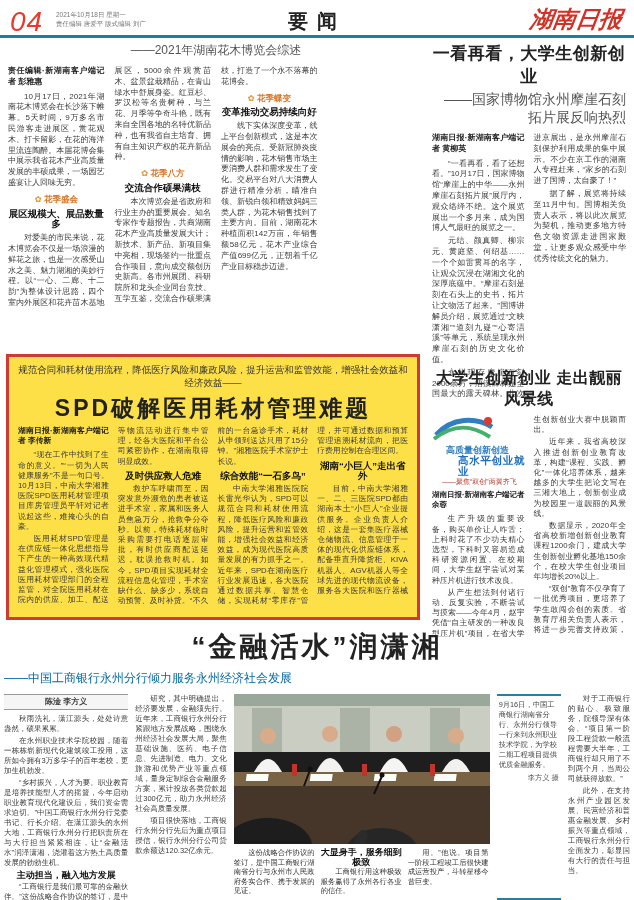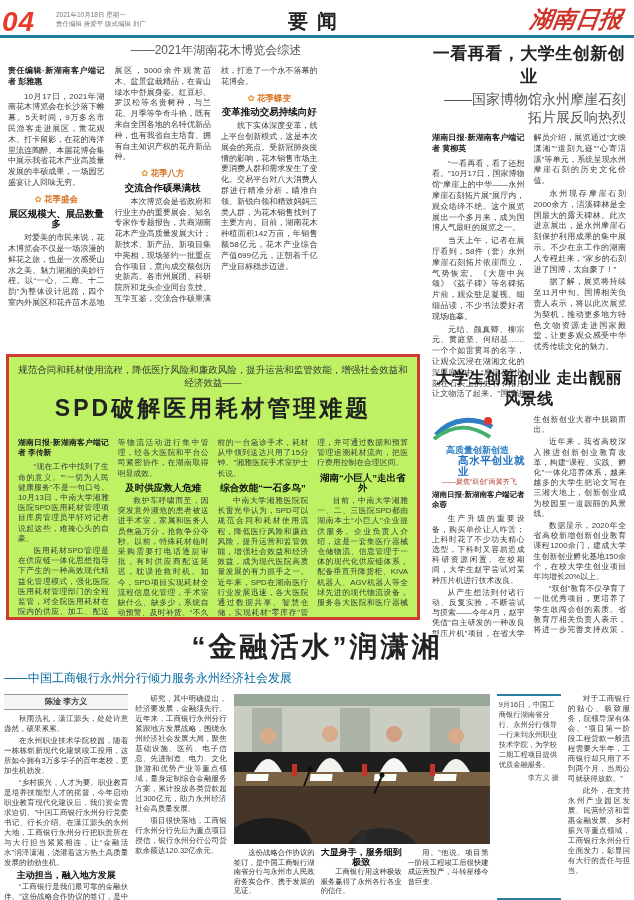--- a/index.html
+++ b/index.html
@@ -1,19 +1,19 @@
 <!DOCTYPE html>
 <html><head>
 <meta charset="utf-8">
 <style>
   html,body{margin:0;padding:0;background:#e9e9e9;}
   .page{position:relative;width:634px;height:900px;margin:0 auto;background:#fff;
         font-family:"Liberation Sans","DejaVu Sans",sans-serif;overflow:hidden;color:#333;}
   
-  .pageno{position:absolute;left:2px;top:6px;color:#e8392a;font-size:28px;font-weight:700;font-style:italic;letter-spacing:1px;}
+  .pageno{position:absolute;left:10px;top:6px;color:#e8392a;font-size:28px;font-weight:400;font-style:italic;letter-spacing:1px;}
   .hmeta{position:absolute;left:56px;top:11px;font-size:6.5px;color:#777;line-height:8.5px;}
   .section-title{position:absolute;left:0;right:0;top:8px;text-align:center;font-size:20px;font-weight:700;
         letter-spacing:9px;font-family:"Liberation Serif","DejaVu Serif",serif;color:#222;}
   .masthead{position:absolute;right:12px;top:4px;color:#cf3227;font-size:23px;font-weight:700;font-style:italic;
         font-family:"Liberation Serif","DejaVu Serif",serif;transform:skewX(-8deg);}
   .toprule{position:absolute;top:35px;left:0;width:634px;height:3px;background:#1b7f9c;}
   
   .body-sm{font-size:8px;line-height:10.8px;color:#3b3b3b;text-align:justify;}
   .body-sm p{margin:0 0 2px;text-indent:2em;}
   p.byline{font-weight:700;text-indent:0;color:#222;margin-bottom:4px;}
@@ -25,23 +25,23 @@
   .art-garden .title{text-align:center;font-size:29px;font-weight:900;letter-spacing:5px;color:#2d2d2d;margin:2px 0 3px;}
   .art-garden .subtitle{text-align:center;font-size:12px;color:#555;margin-bottom:7px;}
   .art-garden .cols{height:248px;column-count:4;column-gap:10px;column-fill:auto;overflow:hidden;}
   
   .art-museum{position:absolute;left:432px;top:42px;width:194px;height:322px;}
   .art-museum .title{text-align:center;font-size:17px;font-weight:900;letter-spacing:0.5px;color:#222;margin:0 0 3px;}
   .art-museum .subtitle{text-align:right;font-size:14px;color:#555;margin-bottom:6px;}
   .art-museum .cols{height:268px;column-count:2;column-gap:9px;column-fill:auto;overflow:hidden;}
   
   .art-spd{position:absolute;left:6px;top:354px;width:414px;height:266px;border:3px solid #cf3a32;
-        box-sizing:border-box;padding:6px 9px;background:#bef264;}
+        box-sizing:border-box;padding:6px 9px;background:#fde047;}
   .art-spd .kicker{text-align:center;font-size:9.5px;color:#333;margin:1px 0 3px;}
-  .art-spd .title{text-align:center;font-size:23px;font-weight:900;letter-spacing:3px;color:#222;margin:0 0 14px;}
+  .art-spd .title{text-align:center;font-size:23px;font-weight:900;letter-spacing:3px;color:#222;margin:0 0 2px;}
   .art-spd .cols{height:186px;column-count:4;column-gap:9px;column-fill:auto;overflow:hidden;font-size:7.8px;line-height:10.2px;}
   
   .art-innov{position:absolute;left:432px;top:368px;width:194px;height:252px;}
   .art-innov .title{text-align:center;font-size:16px;font-weight:900;color:#222;margin:0 0 5px;letter-spacing:0.5px;}
   .art-innov .cols{height:224px;column-count:2;column-gap:9px;column-fill:auto;overflow:hidden;font-size:7.8px;line-height:10.2px;}
   .logo-block{break-inside:avoid;margin-bottom:4px;text-indent:0;}
   .logo-line1{font-size:9px;font-weight:700;color:#2f7fc2;text-indent:0;margin:1px 0 0 14px;}
   .logo-line2{font-size:10.5px;font-weight:900;color:#1f6fbf;text-indent:0;margin:0 0 1px 26px;}
   .logo-tag{font-size:7px;color:#b03a2e;text-indent:0;margin:0 0 3px 10px;}
   .innov-byline{font-weight:700;font-size:7.5px;color:#222;text-indent:0;margin:3px 0 4px;}
@@ -93,21 +93,20 @@
       <p>线下实体深度变革，线上平台创新模式，这是本次展会的亮点。受新冠肺炎疫情的影响，花木销售市场主要消费人群和需求发生了变化。交易平台对八大消费人群进行精准分析，瞄准白领、新锐白领和精致妈妈三类人群，为花木销售找到了主要方向。目前，湖南花木种植面积142万亩，年销售额58亿元，花木产业综合产值699亿元，正朝着千亿产业目标稳步迈进。</p>
     </div>
   </div>
 
   <div class="art-museum">
     <div class="title">一看再看，大学生创新创业</div>
     <div class="subtitle">——国家博物馆永州摩崖石刻拓片展反响热烈</div>
     <div class="cols body-sm">
       <p class="byline">湖南日报·新湖南客户端记者 黄柳英</p>
       <p>“一看再看，看了还想看。”10月17日，国家博物馆“摩崖上的中华——永州摩崖石刻拓片展”展厅内，观众络绎不绝。这个展览展出一个多月来，成为国博人气最旺的展览之一。</p>
-      <p>当天上午，记者在展厅看到，58件（套）永州摩崖石刻拓片依崖而立，气势恢宏。《大唐中兴颂》《荔子碑》等名碑拓片前，观众驻足凝视、细细品读，不少书法爱好者现场临摹。</p>
       <p>元结、颜真卿、柳宗元、黄庭坚、何绍基……一个个如雷贯耳的名字，让观众沉浸在湖湘文化的深厚底蕴中。“摩崖石刻是刻在石头上的史书，拓片让文物活了起来。”国博讲解员介绍，展览通过“文映潇湘”“道刻九嶷”“心寄浯溪”等单元，系统呈现永州摩崖石刻的历史文化价值。</p>
       <p>永州现存摩崖石刻2000余方，浯溪碑林是全国最大的露天碑林。此次进京展出，是永州摩崖石刻保护利用成果的集中展示。不少在京工作的湖南人专程赶来，“家乡的石刻进了国博，太自豪了！”</p>
       <p>据了解，展览将持续至11月中旬。国博相关负责人表示，将以此次展览为契机，推动更多地方特色文物资源走进国家殿堂，让更多观众感受中华优秀传统文化的魅力。</p>
     </div>
   </div>
 
   <div class="art-spd">
     <div class="kicker">规范合同和耗材使用流程，降低医疗风险和廉政风险，提升运营和监管效能，增强社会效益和经济效益——</div>
     <div class="title">SPD破解医用耗材管理难题</div>
     <div class="cols body-sm">

